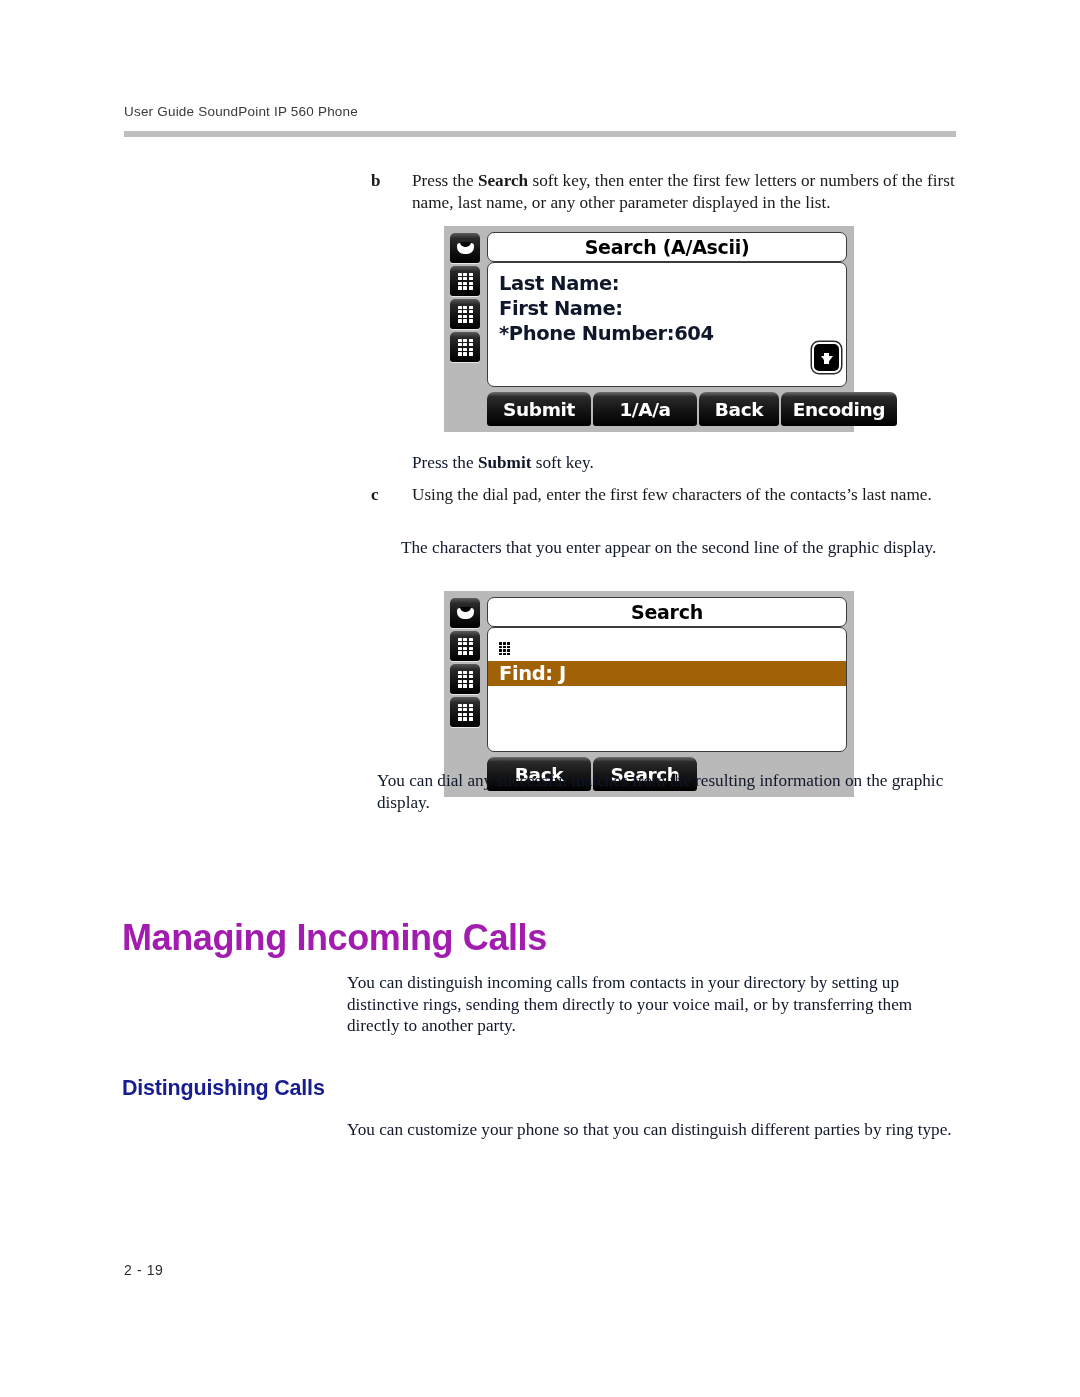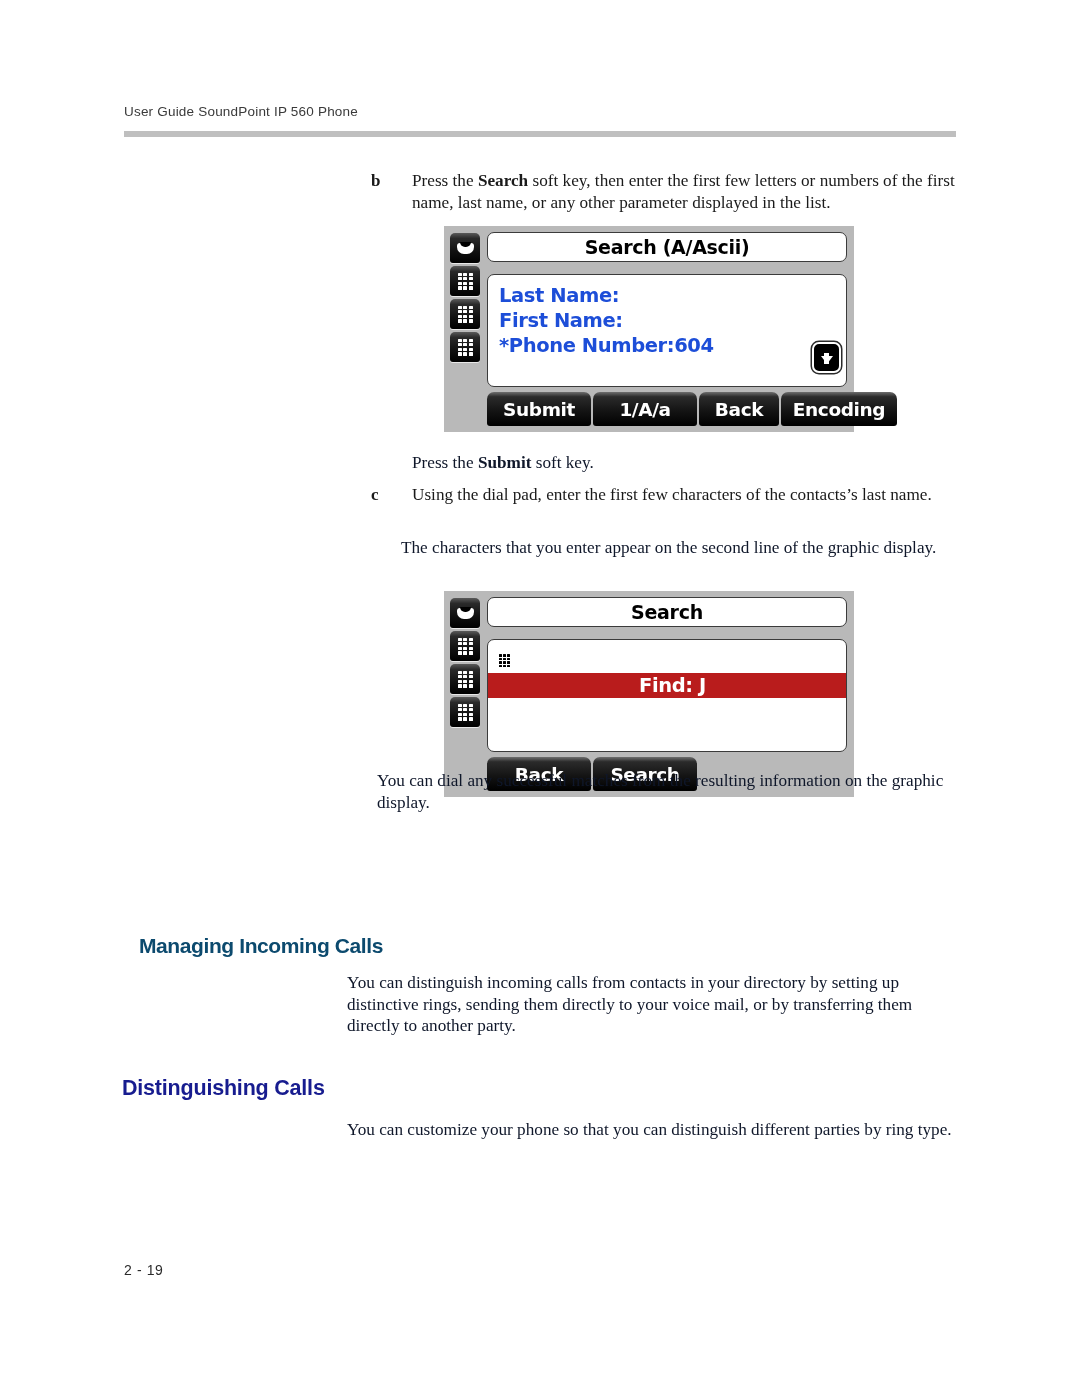--- a/index.html
+++ b/index.html
@@ -65,26 +65,26 @@
     font-size: 17px;
     text-align: left;
   }
   .step-body {
     margin-left: 41px;
   }
 
   
   h1.heading1 {
     position: absolute;
-    margin: 17px;
+    margin: 0;
     font-family: "Liberation Sans", sans-serif;
     font-weight: bold;
-    font-size: 21px;
+    font-size: 36px;
     letter-spacing: -0.4px;
-    color: #0c4a6e;
+    color: #a21caf;
   }
   h2.heading2 {
     position: absolute;
     margin: 0;
     font-family: "Liberation Sans", sans-serif;
     font-weight: bold;
     font-size: 21.5px;
     letter-spacing: -0.2px;
     color: #171c8f;
   }
@@ -178,21 +178,21 @@
   }
   .lcd-title {
     background: #ffffff;
     border: 1.5px solid #3b3b3b;
     border-radius: 7px;
     height: 30px;
     display: flex;
     align-items: center;
     justify-content: center;
     box-sizing: border-box;
-    margin-bottom: 12px;
+    margin-bottom: 0;
   }
   .lcd-title span {
     font-family: "DejaVu Sans", sans-serif;
     font-weight: bold;
     font-size: 19px;
     color: #000;
     letter-spacing: -0.3px;
     white-space: nowrap;
   }
   .lcd-body {
@@ -205,32 +205,31 @@
     overflow: hidden;
   }
   .lcd-lines {
     padding: 8px 0 0 11px;
   }
   .lcd-line {
     font-family: "DejaVu Sans", sans-serif;
     font-weight: bold;
     font-size: 19.5px;
     line-height: 25px;
-    color: #1d4ed8;
+    color: #0f172a;
     white-space: nowrap;
     letter-spacing: -0.4px;
   }
   .lcd-line.highlight {
-    background: #b91c1c;
+    background: #a16207;
     color: #ffffff;
     padding-left: 0;
     margin-left: -11px;
     padding-left: 11px;
     margin-right: 0;
-    text-align: center;
   }
   .lcd-row-icon {
     display: inline-flex;
     vertical-align: middle;
     width: 11px;
     height: 13px;
     margin-right: 9px;
     margin-bottom: 2px;
     display: inline-grid;
     grid-template-columns: repeat(3, 1fr);

